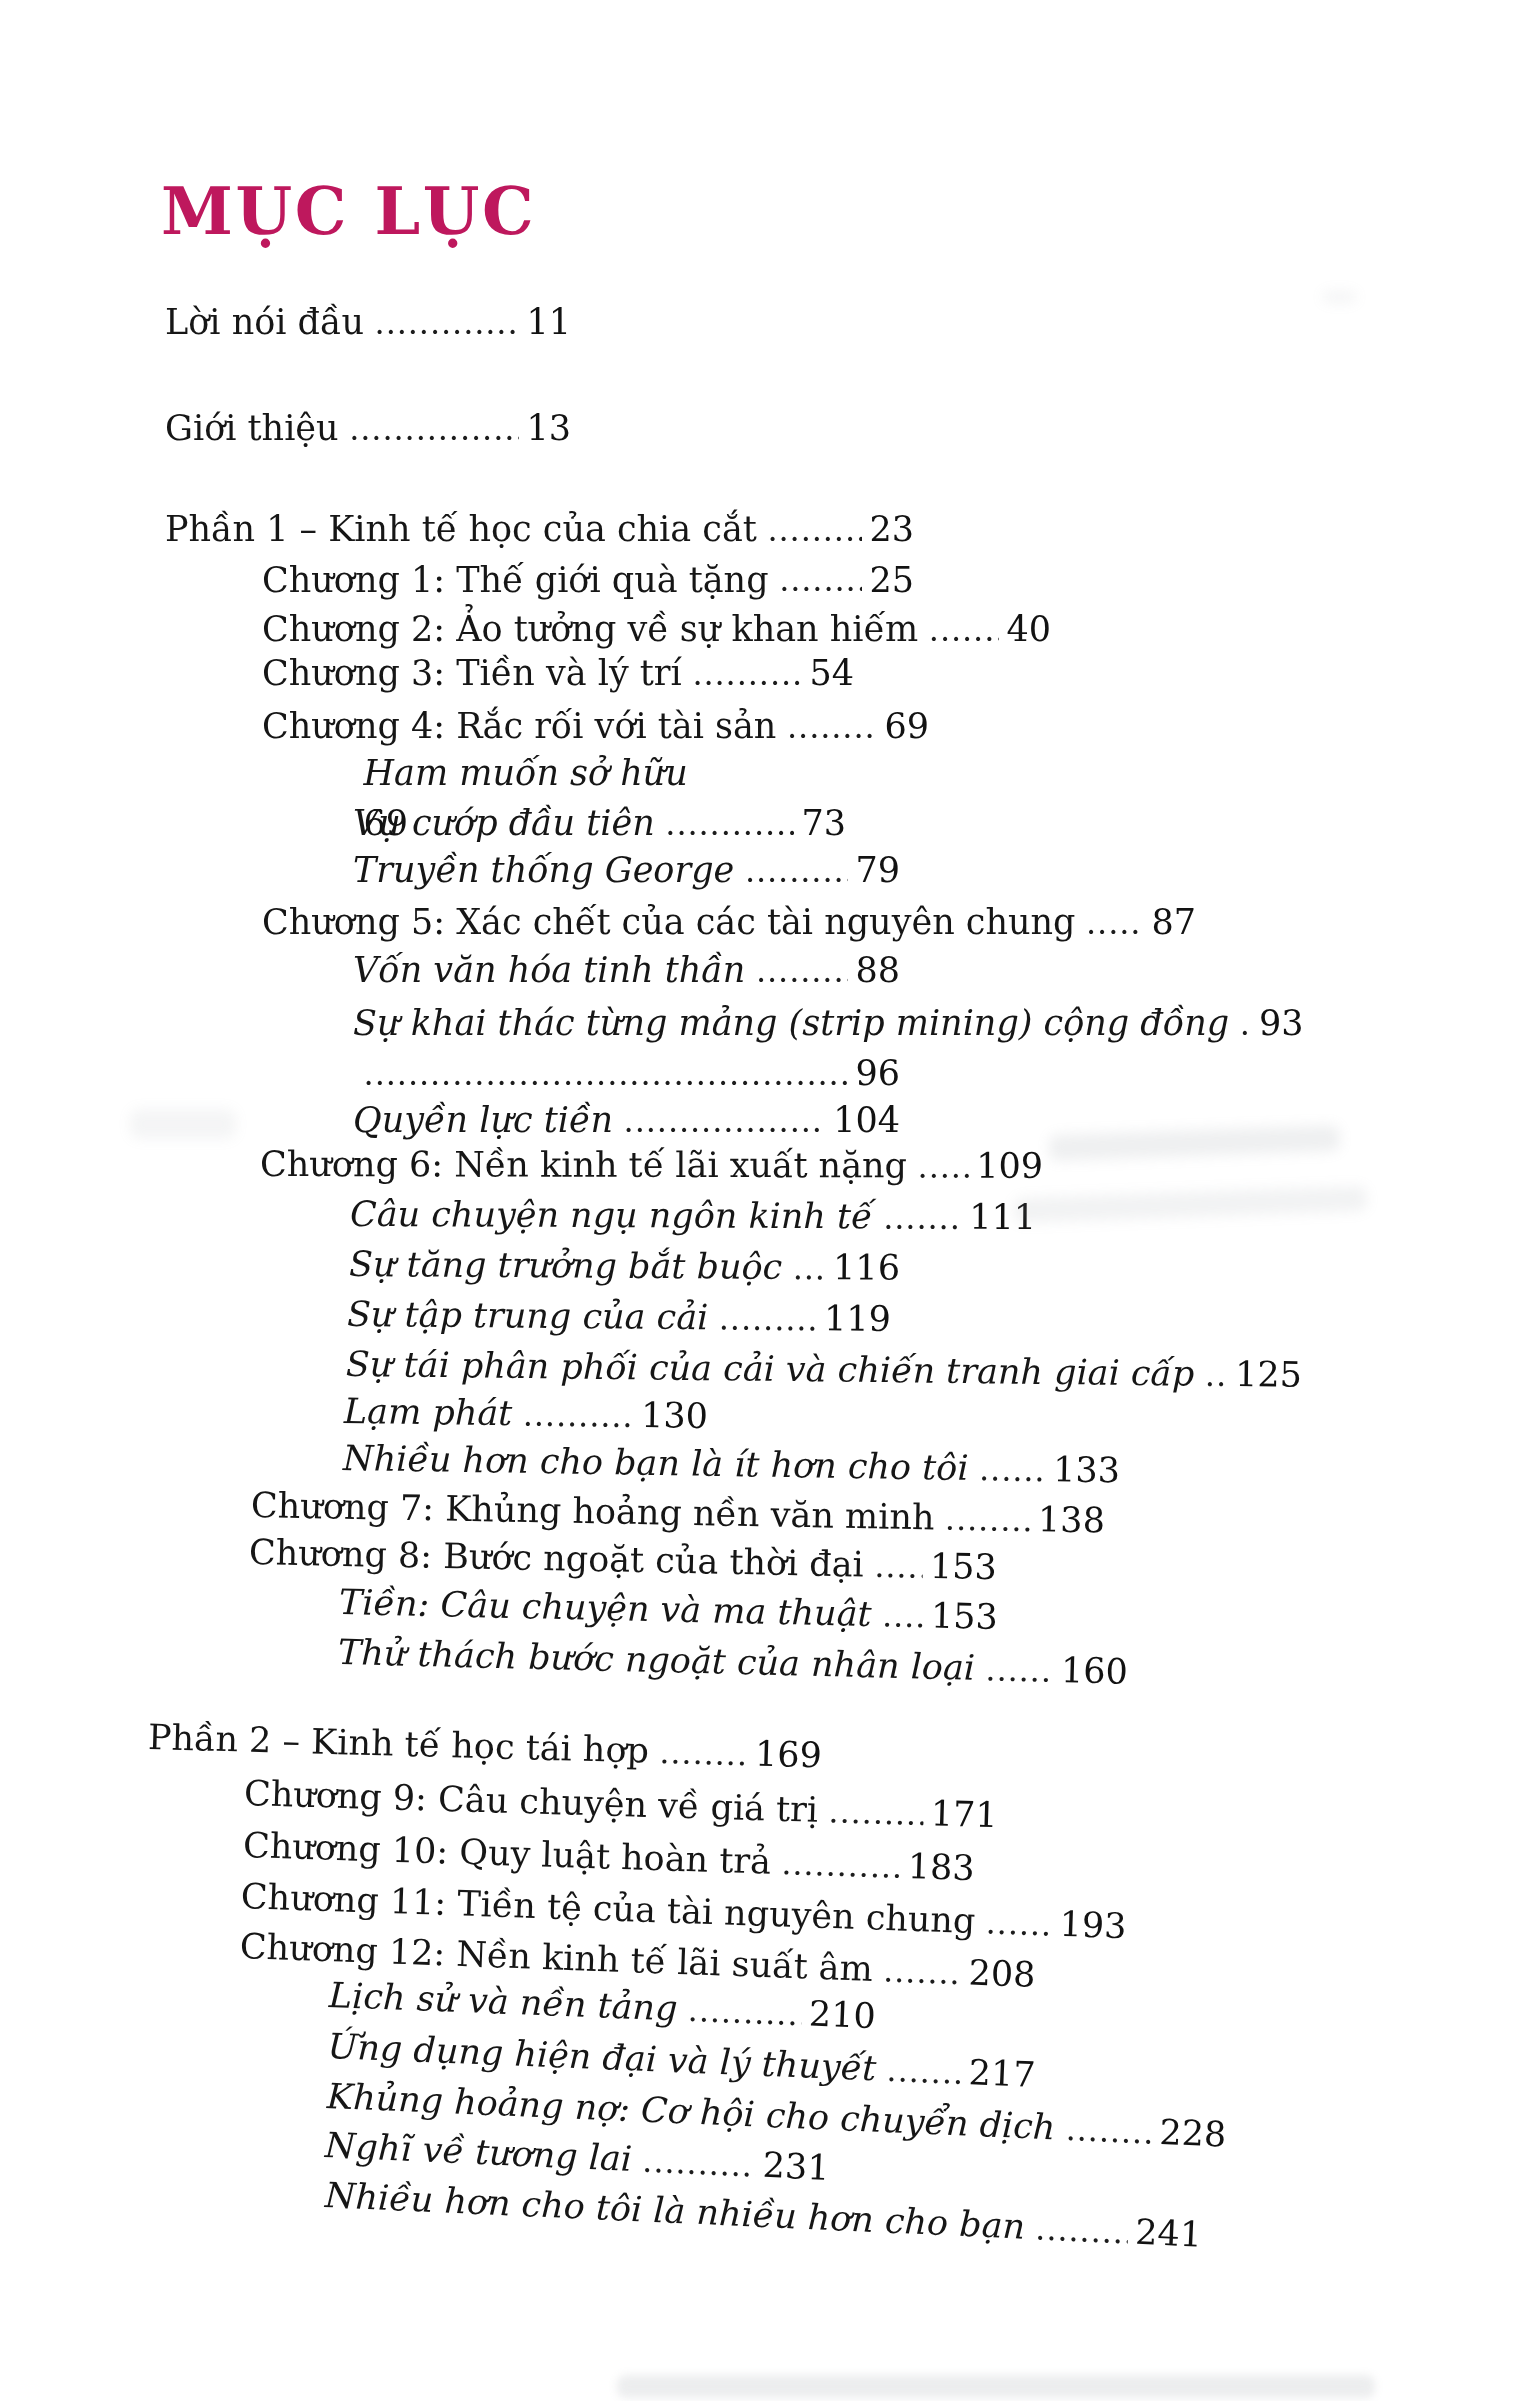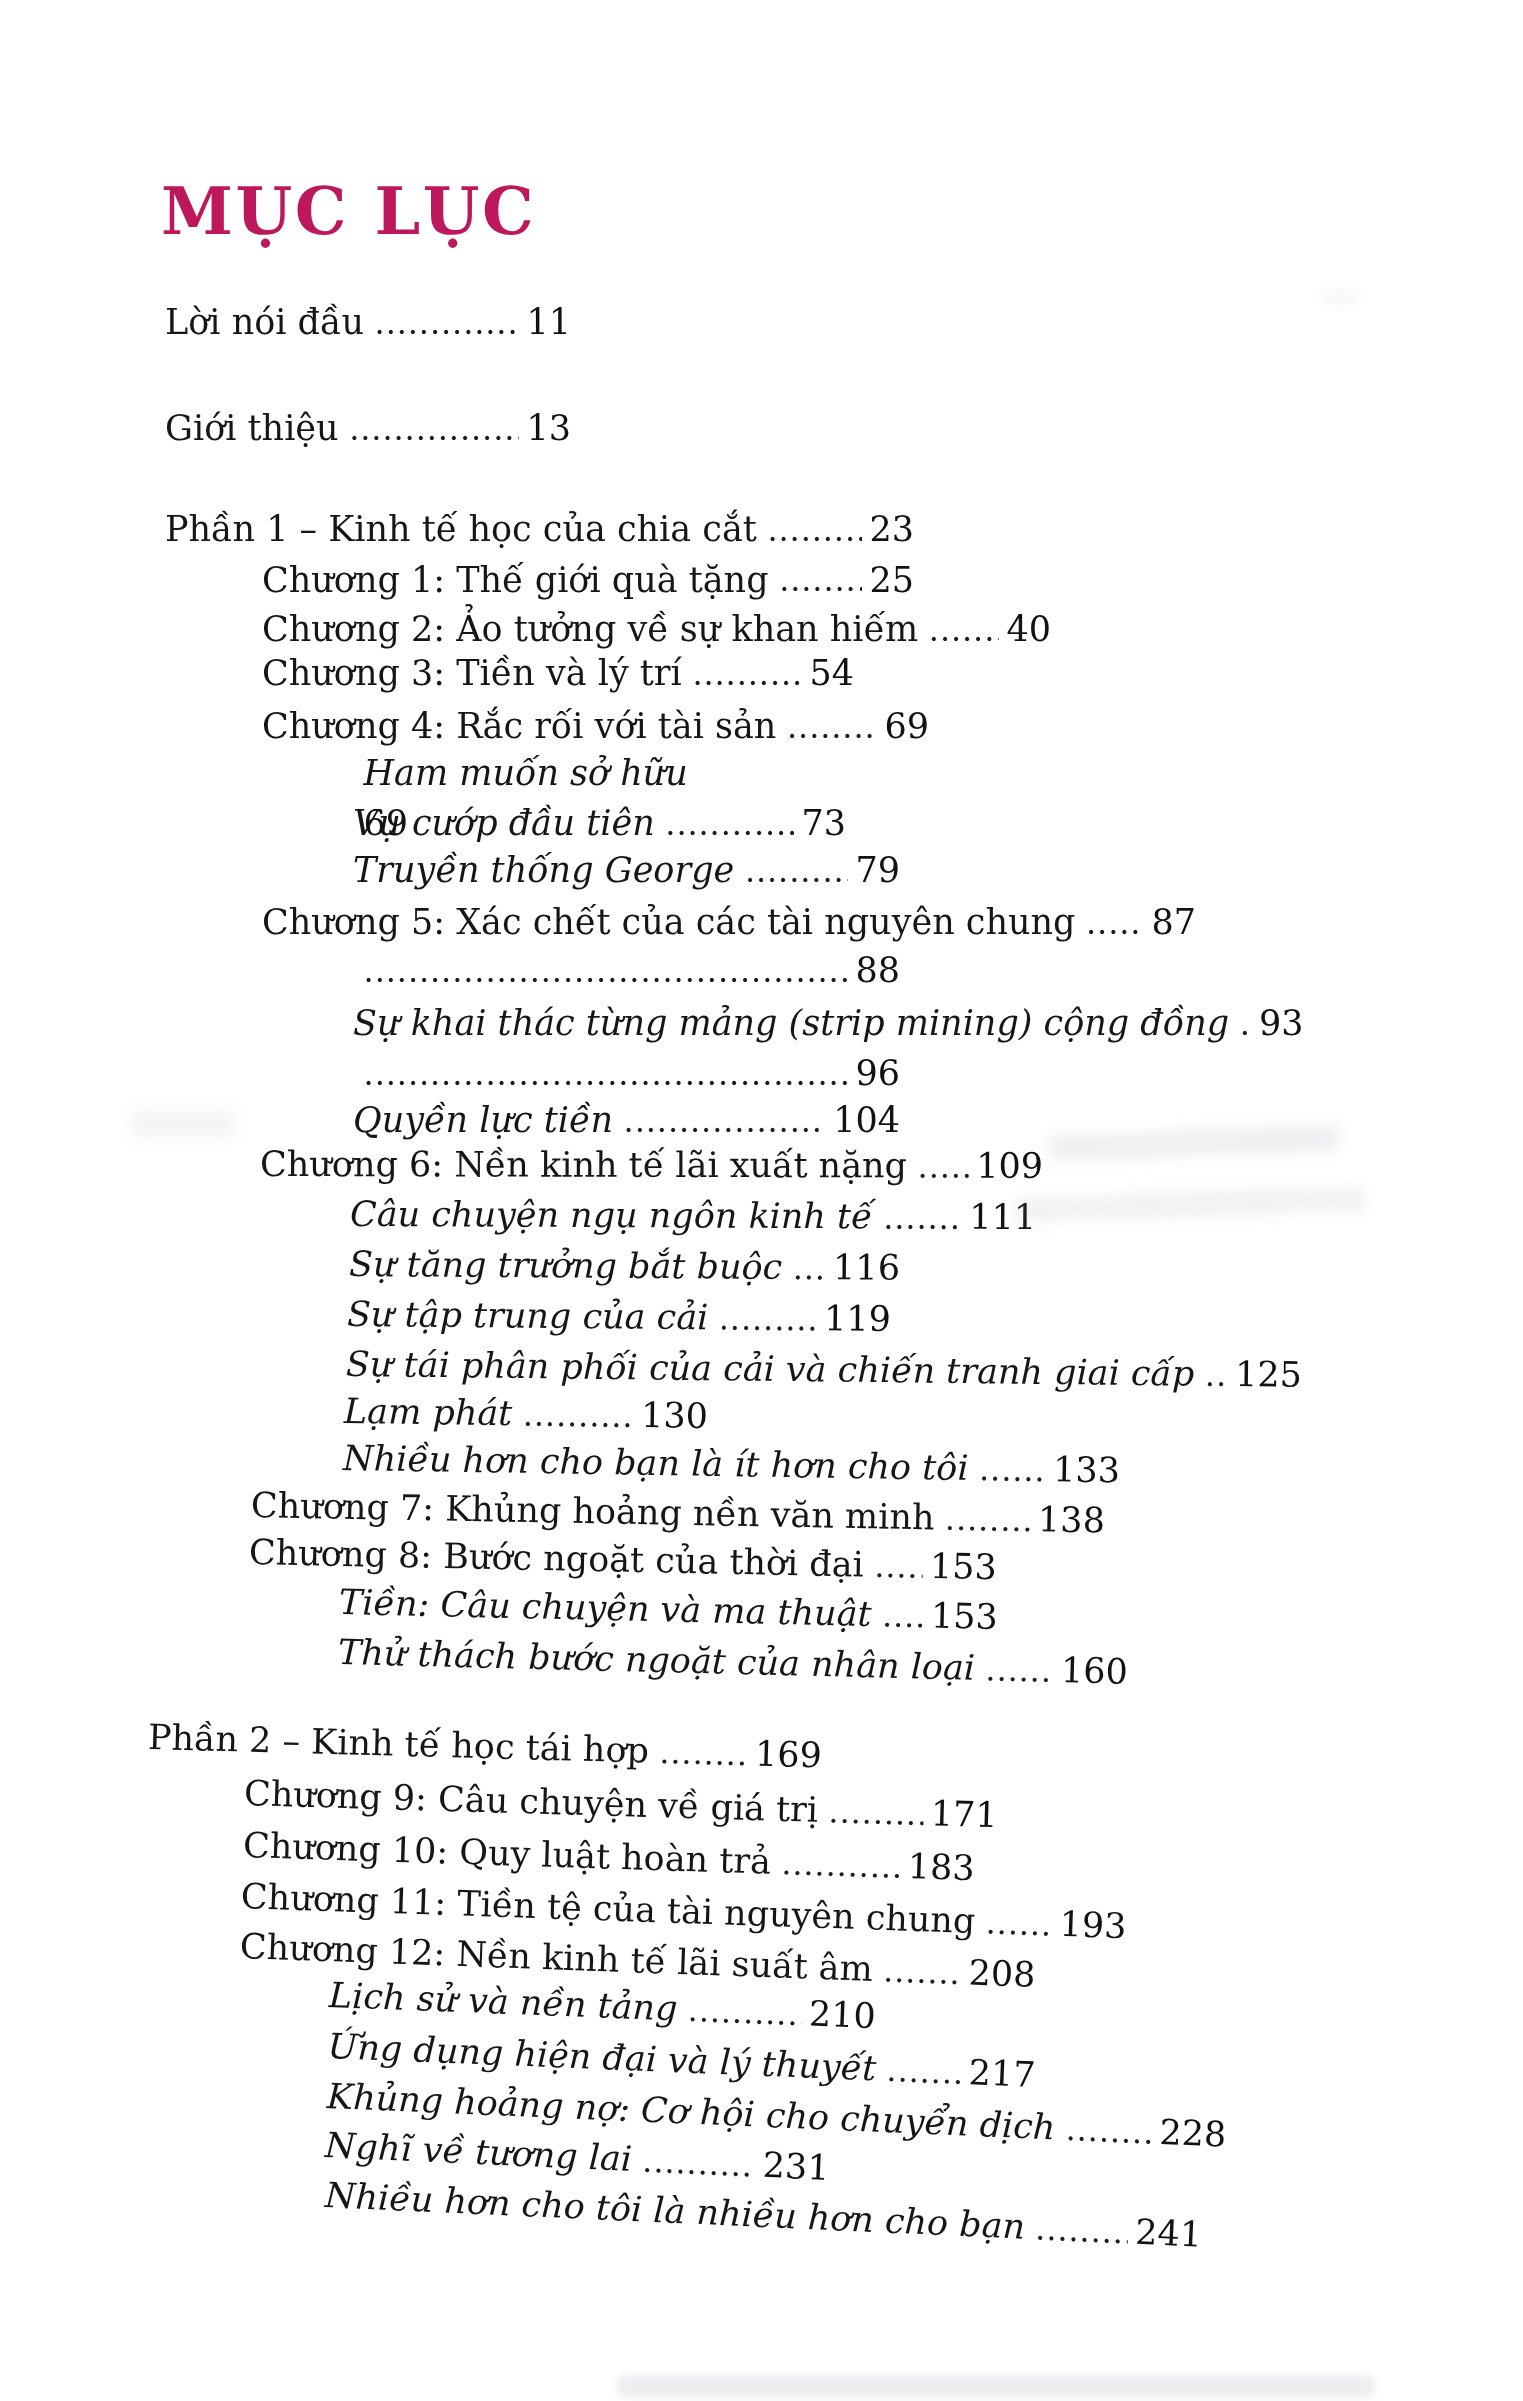--- a/index.html
+++ b/index.html
@@ -116,20 +116,21 @@
         <span class="label">Truyền thống George</span>
         <span class="dots">........................................................................................................................</span>
         <span class="pagenum">79</span>
       </div>
       <div class="toc-row" style="left: 262px; top: 897px; width: 934px; transform: rotate(0deg);">
         <span class="label">Chương 5: Xác chết của các tài nguyên chung</span>
         <span class="dots">........................................................................................................................</span>
         <span class="pagenum">87</span>
       </div>
       <div class="toc-row lvl2" style="left: 353px; top: 945px; width: 547px; transform: rotate(0deg);">
+        <span class="label">Vốn văn hóa tinh thần</span>
         <span class="dots">........................................................................................................................</span>
         <span class="pagenum">88</span>
       </div>
       <div class="toc-row lvl2" style="left: 353px; top: 998px; width: 919px; transform: rotate(0deg);">
         <span class="label">Sự khai thác từng mảng (strip mining) cộng đồng</span>
         <span class="dots">........................................................................................................................</span>
         <span class="pagenum">93</span>
       </div>
       <div class="toc-row lvl2" style="left: 353px; top: 1048px; width: 547px; transform: rotate(0deg);">
         <span class="dots">........................................................................................................................</span>

